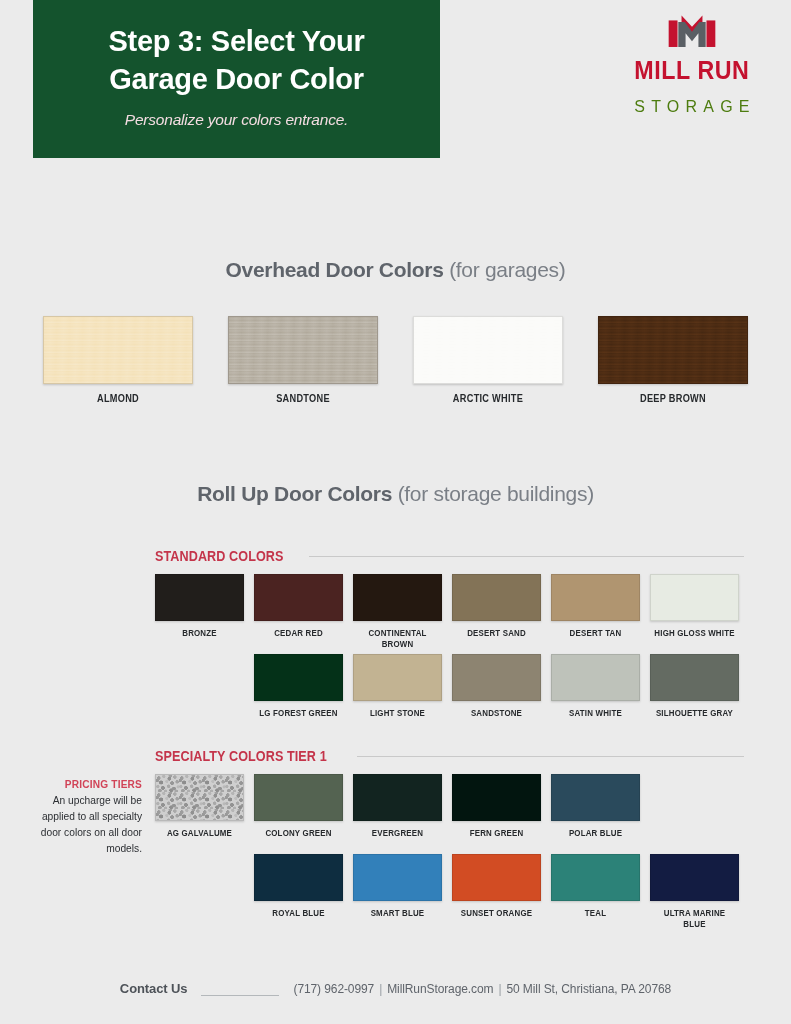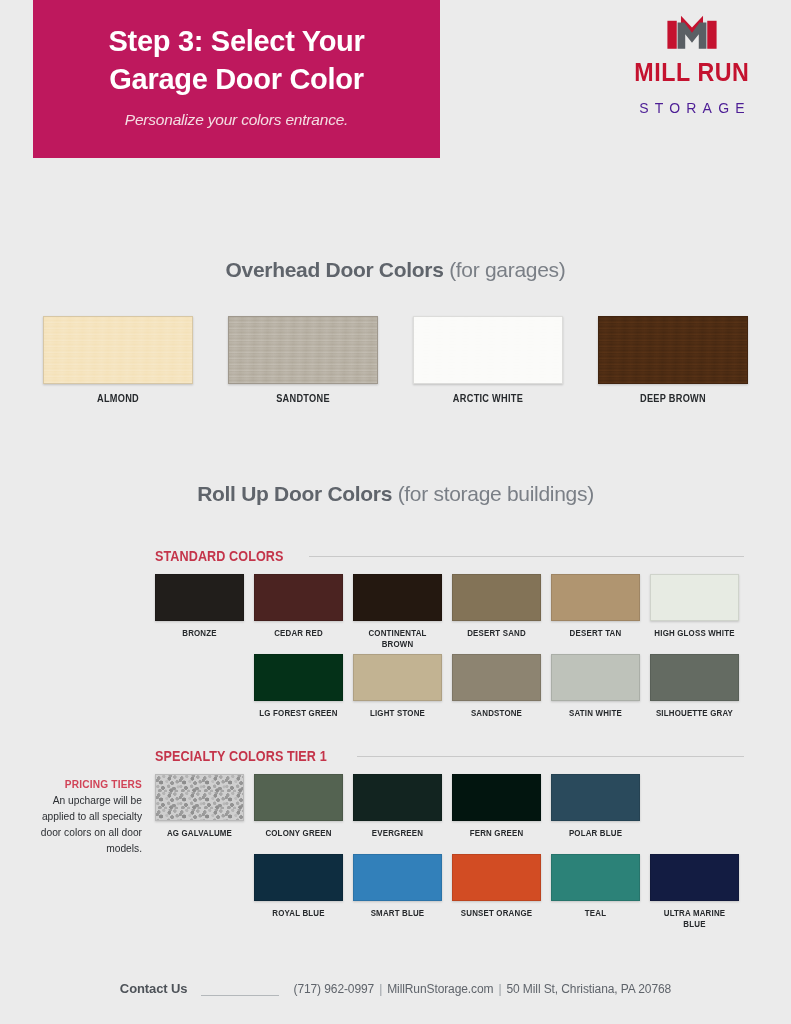--- a/index.html
+++ b/index.html
@@ -17,21 +17,21 @@
   .header {
     position: relative;
     height: 168px;
   }
   .header-banner {
     position: absolute;
     left: 33px;
     top: 0;
     width: 407px;
     height: 158px;
-    background: #be185d;
+    background: #14532d;
     display: flex;
     flex-direction: column;
     align-items: center;
     justify-content: center;
     padding-bottom: 6px;
   }
   .header-title {
     color: #ffffff;
     font-size: 29px;
     font-weight: bold;
@@ -63,22 +63,22 @@
   .logo-name {
     color: #c4122f;
     font-size: 25px;
     font-weight: bold;
     letter-spacing: 0.6px;
     margin-top: 5px;
     font-family: "Liberation Sans Narrow", "Liberation Sans", sans-serif;
     transform: scaleX(0.93);
   }
   .logo-storage {
-    color: #4c1d95;
-    font-size: 14px;
+    color: #4d7c0f;
+    font-size: 16px;
     letter-spacing: 6.2px;
     margin-top: 13px;
     padding-left: 6px;
   }
 
   
   .section-title {
     text-align: center;
     font-size: 21px;
     color: #5f646b;

